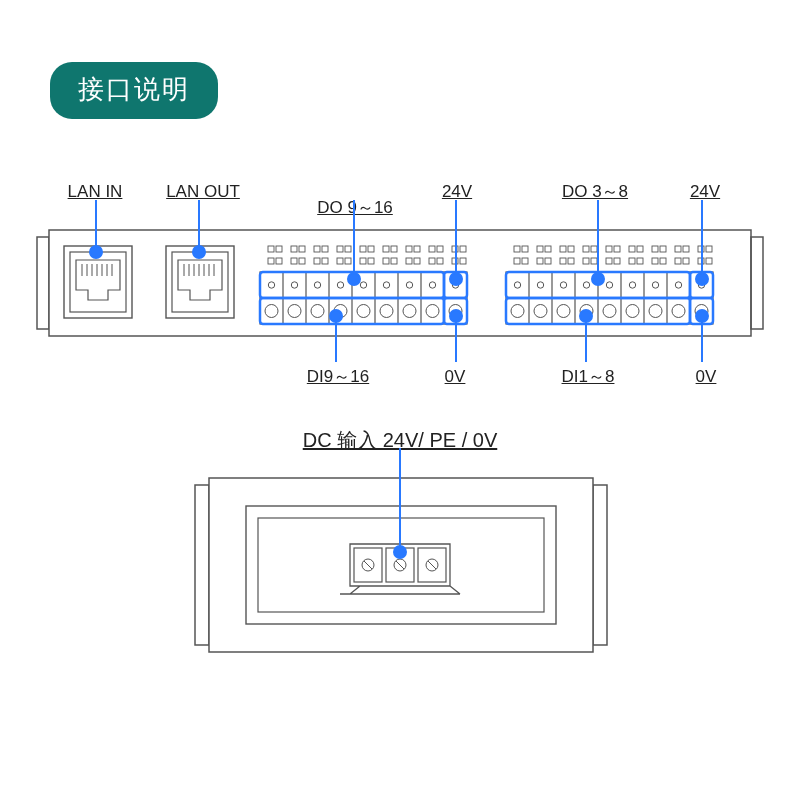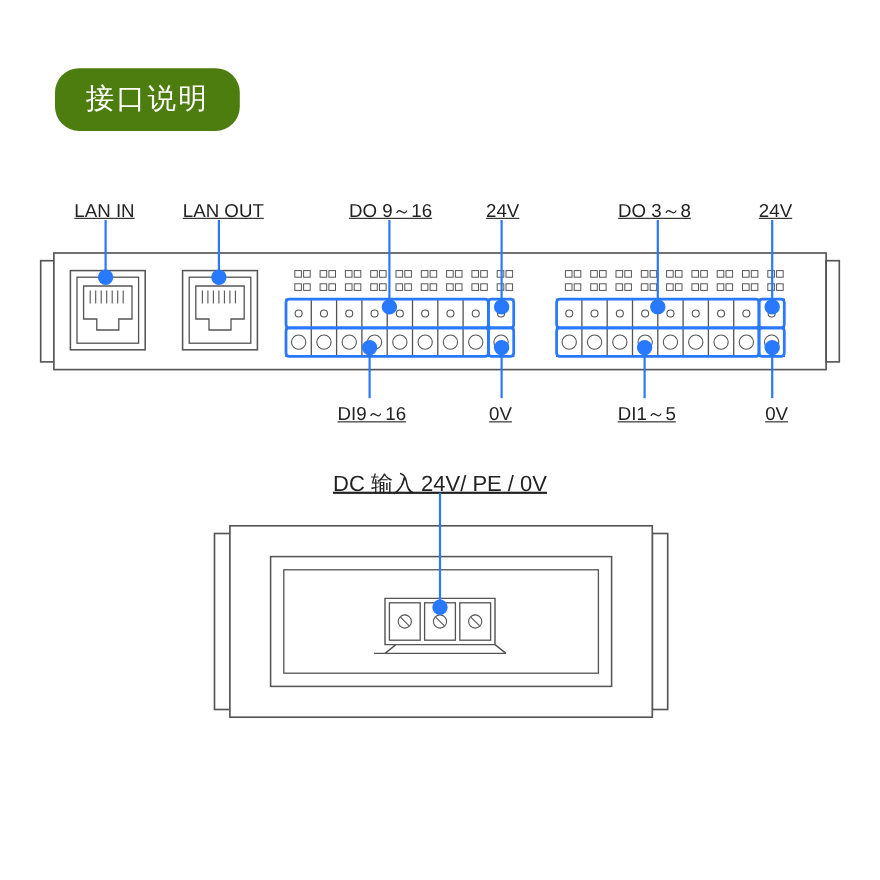--- a/index.html
+++ b/index.html
@@ -9,21 +9,21 @@
     height: 800px;
     background: #fff;
     font-family: "Helvetica Neue", Arial, "Microsoft YaHei", sans-serif;
     color: #333;
     position: relative;
   }
   .badge {
     position: absolute;
     left: 50px;
     top: 62px;
-    background: #4d7c0f;
+    background: #0f766e;
     color: #fff;
     border-radius: 22px;
     padding: 10px 28px 12px;
     font-size: 26px;
     letter-spacing: 2px;
   }
   .stage { position: absolute; left: 0; top: 0; }
   .lbl {
     position: absolute;
     font-size: 17px;
@@ -34,28 +34,28 @@
     text-decoration: underline;
   }
 </style>
 </head>
 <body>
 
 <div class="badge">接口说明</div>
 
 <div class="lbl" style="left:55px;  top:183px; width:80px;">LAN IN</div>
 <div class="lbl" style="left:158px; top:183px; width:90px;">LAN OUT</div>
-<div class="lbl" style="left:305px; top:183px; width:100px;">DO 9～16</div>
+<div class="lbl" style="left:305px; top:199px; width:100px;">DO 9～16</div>
 <div class="lbl" style="left:432px; top:183px; width:50px;">24V</div>
 <div class="lbl" style="left:545px; top:183px; width:100px;">DO 3～8</div>
 <div class="lbl" style="left:680px; top:183px; width:50px;">24V</div>
 
 <div class="lbl" style="left:288px; top:368px; width:100px;">DI9～16</div>
 <div class="lbl" style="left:435px; top:368px; width:40px;">0V</div>
-<div class="lbl" style="left:538px; top:368px; width:100px;">DI1～5</div>
+<div class="lbl" style="left:538px; top:368px; width:100px;">DI1～8</div>
 <div class="lbl" style="left:686px; top:368px; width:40px;">0V</div>
 
 <div class="lbl" style="left:280px; top:430px; width:240px; font-size:20px;">DC 输入  24V/ PE / 0V</div>
 
 <svg class="stage" width="800" height="800">
   <defs>
     <g id="leader-dot">
       <circle r="6" fill="#2979ff"></circle>
     </g>
   </defs>

